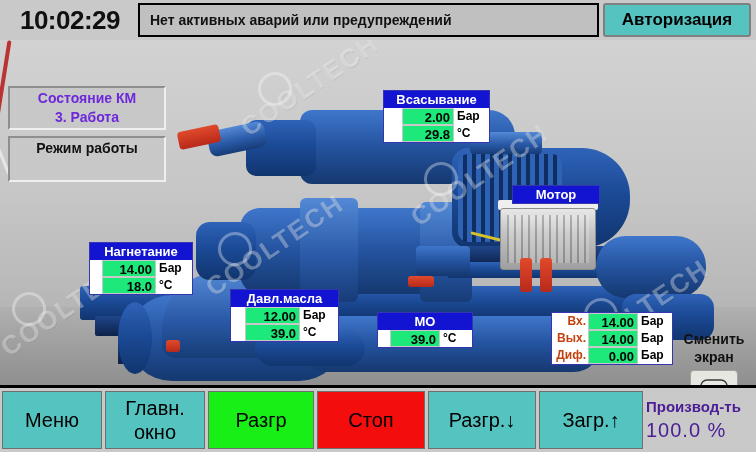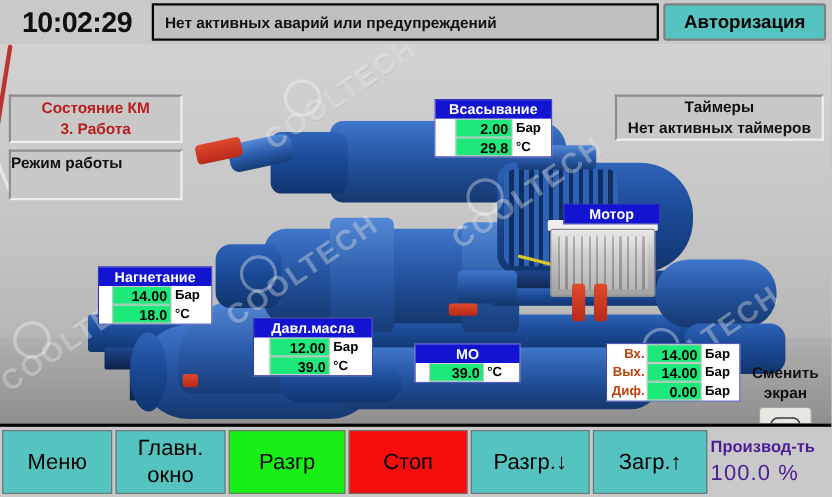--- a/index.html
+++ b/index.html
@@ -264,47 +264,47 @@
     font-weight: bold; font-size: 12px; line-height: 17px;
   }
   .cell-l {
     background: #fff; color: #c2410c;
     text-align: right; padding-right: 2px;
     font-weight: bold; font-size: 12px; line-height: 17px;
   }
   .spacer-w { background:#fff; }
 
   
-  #p-suction  { left: 395px; top: 50px;  width: 107px; }
+  #p-suction  { left: 383px; top: 50px;  width: 107px; }
   #p-load     { left: 126px; top: 154px; width: 92px;  }
   #p-discharge{ left: 89px;  top: 202px; width: 104px; }
   #p-motor    { left: 512px; top: 145px; width: 88px;  }
   #p-oilpress { left: 230px; top: 249px; width: 109px; }
   #p-mo       { left: 377px; top: 272px; width: 96px;  }
   #p-oilfilter{ left: 551px; top: 272px; width: 122px; }
 
   
   .sunk {
     position: absolute;
     background: #c8c8c8;
     border: 2px solid #9a9a9a;
     border-top-color: #8e8e8e; border-left-color: #8e8e8e;
     border-right-color: #efefef; border-bottom-color: #efefef;
   }
   #state-box {
     left: 8px; top: 46px; width: 158px; height: 44px;
     display: flex; flex-direction: column;
     align-items: center; justify-content: center;
-    font-size: 14px; font-weight: bold; color: #b91c1c;
+    font-size: 14px; font-weight: bold; color: #6d28d9;
     line-height: 19px;
   }
   #mode-box {
     left: 8px; top: 96px; width: 158px; height: 46px;
     padding-top: 1px;
-    display: flex; flex-direction: column; align-items: flex-start;
+    display: flex; flex-direction: column; align-items: center;
   }
   #mode-box .lbl { font-size: 14px; font-weight: bold; color: #111; line-height: 19px; }
   .combo {
     width: 150px; height: 23px; margin-top: 1px;
     background: #fff; border: 1px solid #444;
     display: flex; align-items: center; justify-content: space-between;
     padding-left: 3px;
     font-size: 15px; color: #000;
   }
   .combo .caret {
@@ -518,24 +518,20 @@
 
     <div class="sunk" id="state-box">
       <div>Состояние КМ</div>
       <div>3. Работа</div>
     </div>
 
     <div class="sunk" id="mode-box">
       <div class="lbl">Режим работы</div>
     </div>
 
-    <div class="sunk" id="timers-box">
-      <div>Таймеры</div>
-      <div>Нет активных таймеров</div>
-    </div>
 
     <div id="chg-screen">
       <div class="cs-t">Сменить</div>
       <div class="cs-t">экран</div>
       <div class="cs-btn">
         <svg width="32" height="18" viewBox="0 0 32 18">
           <rect x="3" y="3" width="26" height="12" rx="6" ry="6" fill="none" stroke="#3a3a3a" stroke-width="1.4"></rect>
           <path d="M12 15 L9 12 L9 18 Z" fill="#3a3a3a"></path>
         </svg>
       </div>

